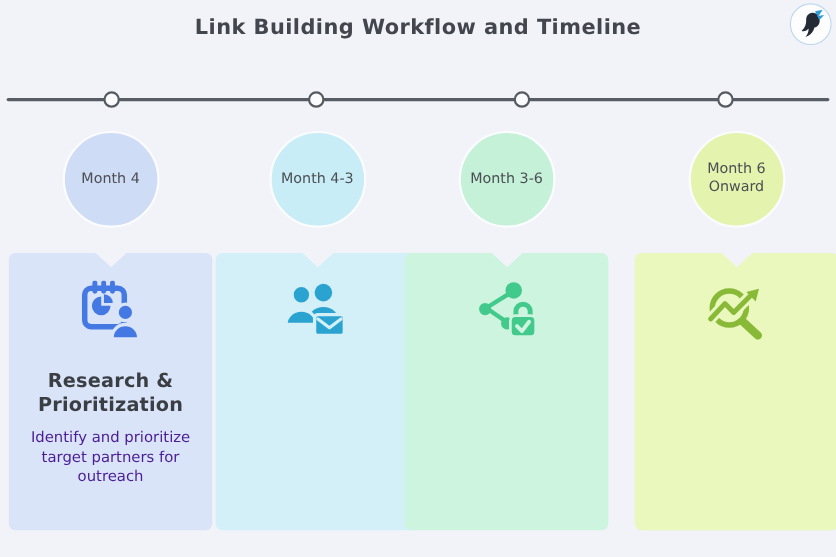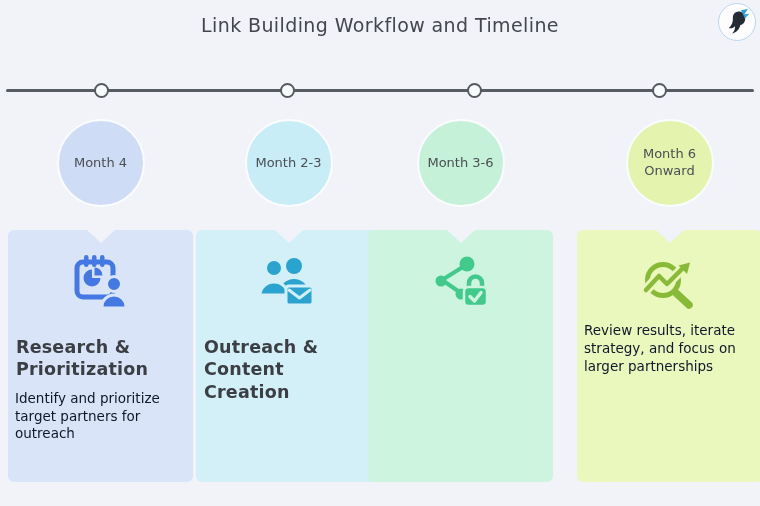--- a/index.html
+++ b/index.html
@@ -8,21 +8,21 @@
   body {
     position:relative;
     width:760px; height:506px;
     background:var(--page-bg);
     font-family:"DejaVu Sans", sans-serif;
     overflow:hidden;
   }
   .page-title {
     position:absolute; top:14px; left:0; width:760px;
     text-align:center;
-    font-size:19px; font-weight:normal; color:#43464c;
+    font-size:19px; font-weight:bold; color:#43464c;
     letter-spacing:.4px;
   }
   .logo {
     position:absolute; top:3px; right:4px;
     width:38px; height:38px; border-radius:50%;
     background:#fdfdfe; border:1px solid #bcd6ee;
     display:flex; align-items:center; justify-content:center;
     cursor:pointer;
   }
   .logo svg { width:28px; height:28px; }
@@ -41,39 +41,39 @@
     width:88px; height:88px; border-radius:50%;
     background:var(--circle-bg); border:2px solid #fbfcfe;
     display:flex; align-items:center; justify-content:center;
     text-align:center;
     font-size:13px; color:#4b4e53; font-weight:500;
     line-height:1.3; padding:0 7px;
   }
   .card {
     position:absolute; top:230px; left:0; width:185px; height:252px;
     background:var(--stage-bg); border-radius:6px;
-    padding-top:25px;
+    text-align:center; padding-top:25px;
   }
   .notch {
     position:absolute; top:0; left:50%; transform:translateX(-50%);
     width:0; height:0;
     border-left:14px solid transparent;
     border-right:14px solid transparent;
     border-top:13px solid var(--page-bg);
   }
   .icon-wrap { height:58px; color:var(--icon-color); }
   .icon-wrap svg { display:block; margin:0 auto; width:60px; height:56px; }
   .card-title {
     margin:23px 8px 0;
     font-size:17.5px; font-weight:bold; color:#3b3e43;
     line-height:1.28; letter-spacing:.2px;
   }
   .card-desc {
     margin:9px 7px 0;
-    font-size:13.5px; color:#0f172a; line-height:1.32;
+    font-size:13.5px; color:#4c1d95; line-height:1.32;
   }
 </style>
 </head>
 <body>
 
 <h1 class="page-title">Link Building Workflow and Timeline</h1>
 
 <div class="logo">
   <svg viewBox="0 0 32 32">
     <path d="M18 4 C13 4.5 11 8 11.3 12 C11.5 16 10 20 6.5 23 C9.5 23.8 12.3 22.5 13.8 20.5 C14 24 12.5 27 10.5 29.2 C15.5 28 19 24 19.8 19.5 C24 18.5 26 14.5 25.2 10.5 C25 9 24.2 7 22.8 5.8 C21.5 4.7 19.8 3.9 18 4 Z" fill="#242b34"></path>
@@ -106,35 +106,34 @@
         <path d="M31 53 v-1.5 a12 11.5 0 0 1 24 0 V53 Z" fill="currentColor" stroke="var(--stage-bg)" stroke-width="3"></path>
       </svg>
     </div>
     <h3 class="card-title">Research &amp; Prioritization</h3>
     <p class="card-desc">Identify and prioritize target partners for outreach</p>
   </div>
 </div>
 
 <div class="col" style="left: 196px; --stage-bg: #d3f0f9; --circle-bg: #c8edf6; --icon-color: #2ba3d1;">
   <div class="month-circle">
-    <span>Month 2-3</span>
+    <span>Month 4-3</span>
   </div>
   <div class="card">
     <div class="notch"></div>
     <div class="icon-wrap">
       <svg viewBox="0 0 60 56">
         <circle cx="35" cy="11" r="8" fill="currentColor"></circle>
         <path d="M21 37 a14 13 0 0 1 28 0 Z" fill="currentColor"></path>
         <circle cx="15" cy="13" r="8.5" fill="currentColor" stroke="var(--stage-bg)" stroke-width="3"></circle>
         <path d="M1 40 a14 13 0 0 1 28 0 Z" fill="currentColor" stroke="var(--stage-bg)" stroke-width="3"></path>
         <rect x="27" y="31" width="27" height="19" rx="3" fill="currentColor" stroke="var(--stage-bg)" stroke-width="3"></rect>
         <polyline points="30,35 40.5,43 51,35" fill="none" stroke="var(--stage-bg)" stroke-width="3" stroke-linecap="round" stroke-linejoin="round"></polyline>
       </svg>
     </div>
-    <h3 class="card-title">Outreach &amp; Content Creation</h3>
   </div>
 </div>
 
 <div class="col" style="left: 368px; --stage-bg: #cdf4de; --circle-bg: #c4f1d8; --icon-color: #42c98c;">
   <div class="month-circle">
     <span>Month 3-6</span>
   </div>
   <div class="card">
     <div class="notch"></div>
     <div class="icon-wrap">
@@ -160,15 +159,14 @@
     <div class="notch"></div>
     <div class="icon-wrap">
       <svg viewBox="0 0 60 56">
         <circle cx="23" cy="25" r="15.5" fill="none" stroke="currentColor" stroke-width="5"></circle>
         <line x1="35.5" y1="37.5" x2="49" y2="50" stroke="currentColor" stroke-width="7.5" stroke-linecap="round"></line>
         <polyline points="6,35 19,21 27,29 44,12" fill="none" stroke="var(--stage-bg)" stroke-width="10" stroke-linecap="round" stroke-linejoin="round"></polyline>
         <polyline points="6,35 19,21 27,29 44,12" fill="none" stroke="currentColor" stroke-width="4.5" stroke-linecap="round" stroke-linejoin="round"></polyline>
         <polygon points="50,7.5 38.5,10.5 47,19" fill="currentColor"></polygon>
       </svg>
     </div>
-    <p class="card-desc">Review results, iterate strategy, and focus on larger partnerships</p>
   </div>
 </div>
 
 </body></html>

